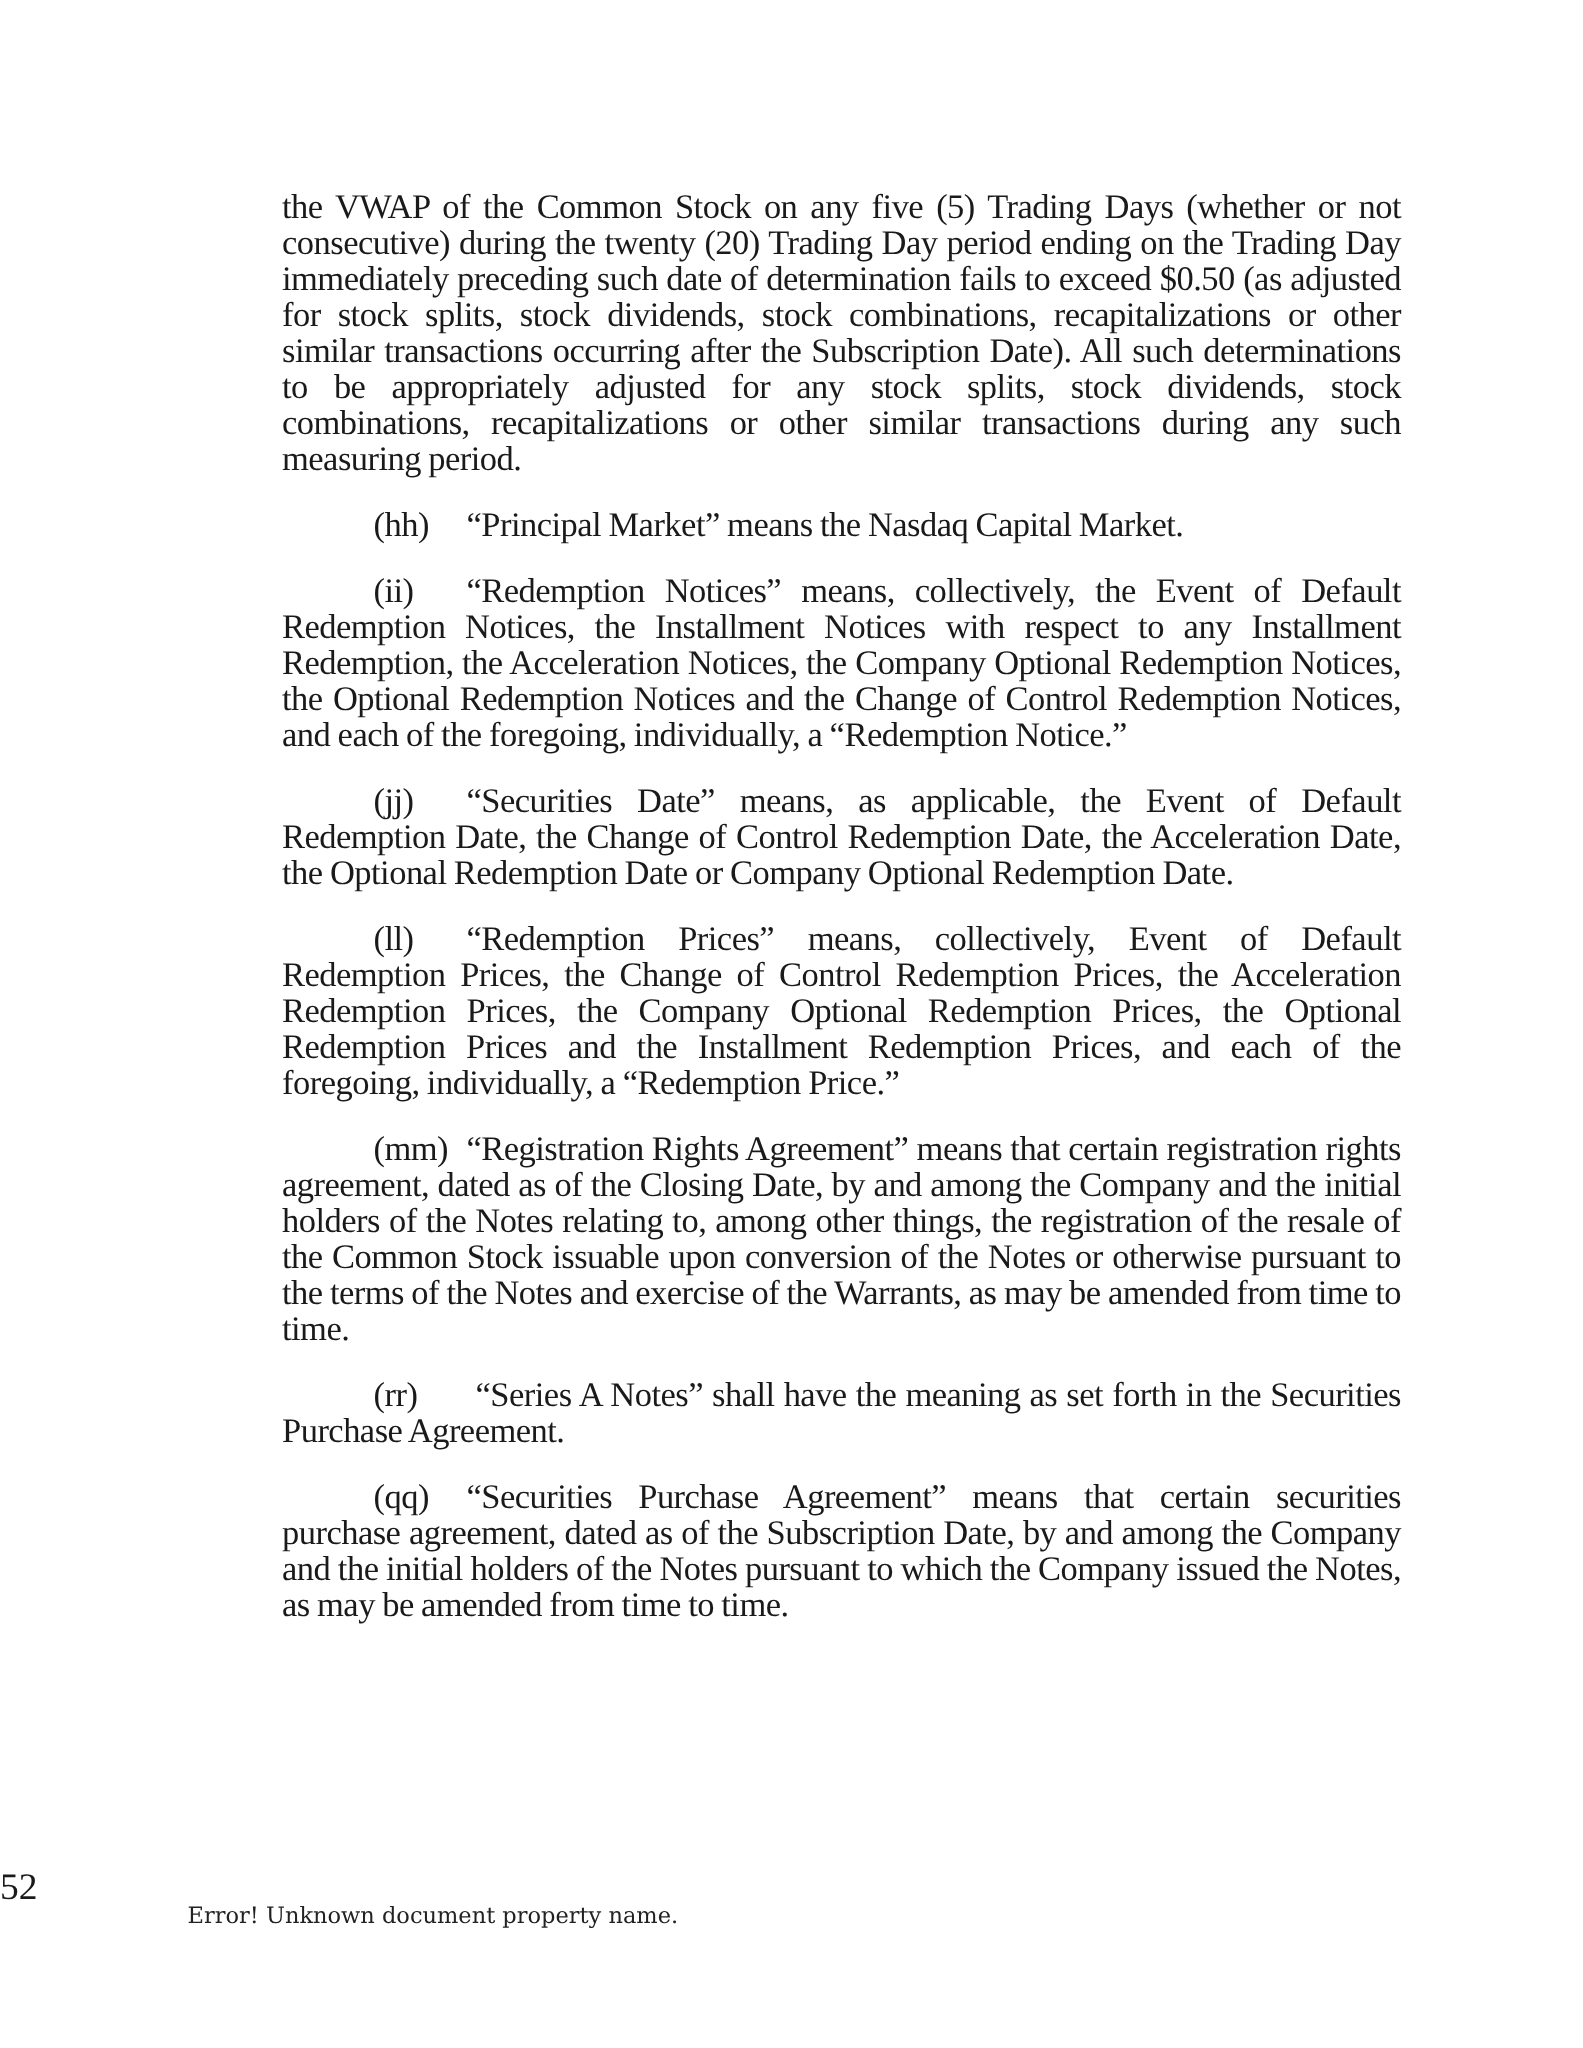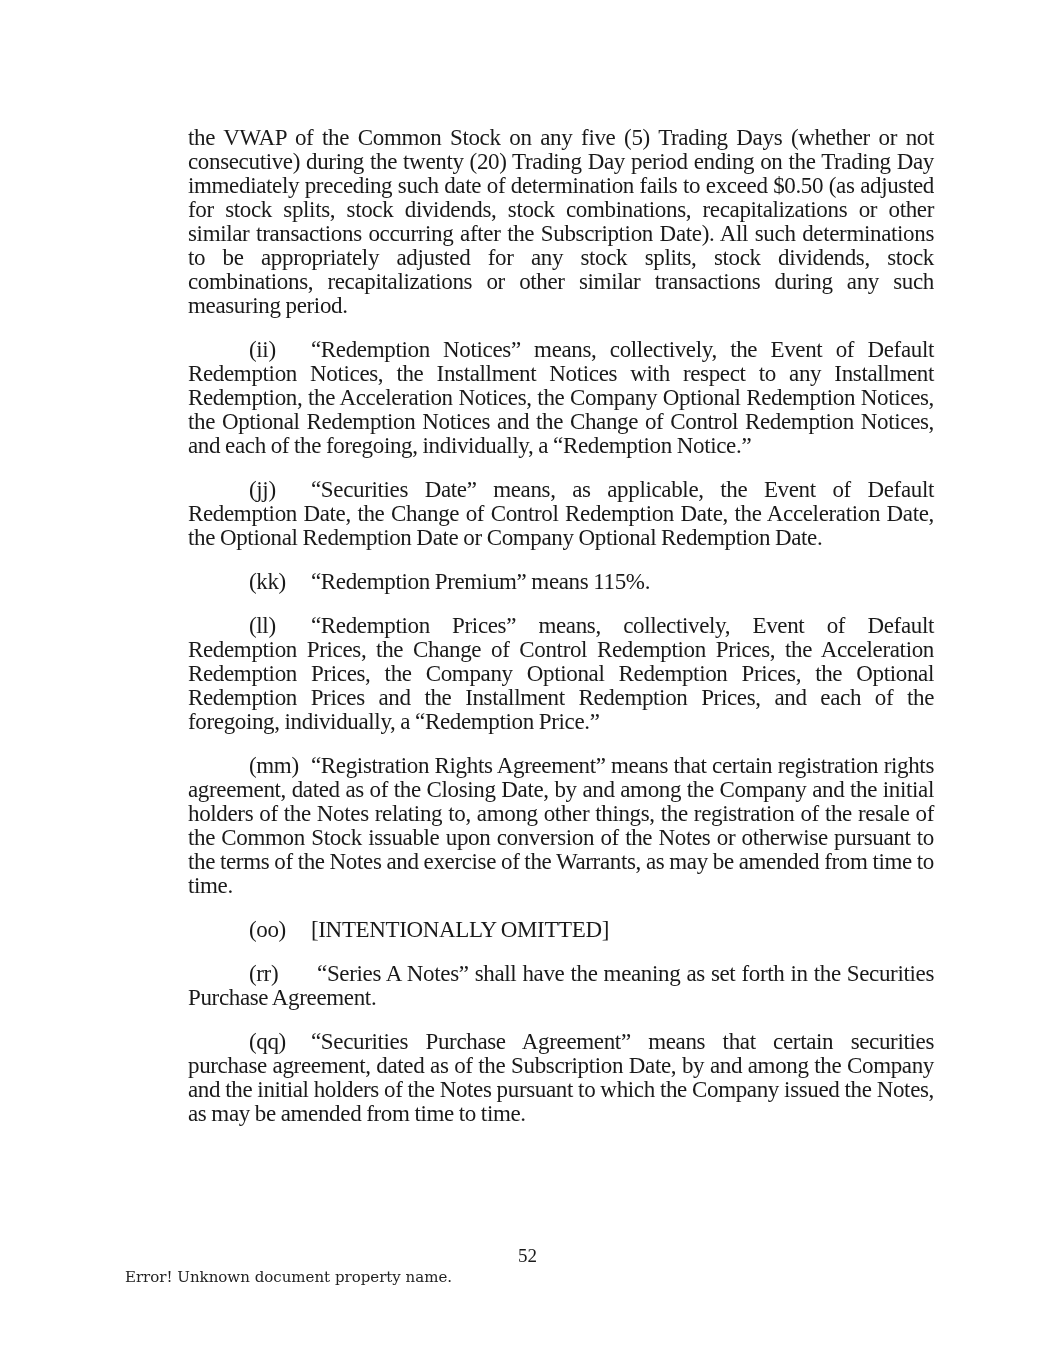--- a/index.html
+++ b/index.html
@@ -9,48 +9,47 @@
     position: absolute; left: 188px; top: 126px; width: 746px;
     font-family: "Liberation Serif", serif; font-size: 23px; line-height: 24px;
     color: #1a1a1a; letter-spacing: -0.35px; word-spacing: -0.5px;
   }
   .para { margin: 0 0 20px 0; text-align: justify; }
   .para.first { margin-bottom: 20px; }
   .indent { display: inline-block; width: 61px; }
   .label { display: inline-block; width: 62px; }
   .term { font-style: normal; }
   .page-number {
-    position: absolute; left: 0; width: 1055px; top: 1245px; text-align: center;
-    font-family: "Liberation Serif", serif; font-size: 19px; color: #1a1a1a;
+    position: absolute; left: 0; width: 1055px; top: 1245px; 
+    font-family: "Liberation Serif", serif; font-size: 25px; color: #1a1a1a;
   }
   .footer {
     position: absolute; left: 125px; top: 1268px;
     font-family: "DejaVu Serif", serif; font-size: 15px; color: #222;
   }
 </style>
 </head>
 <body>
 
 <div class="page">
   <div class="content">
     <p class="para first">the VWAP of the Common Stock on any five (5) Trading Days (whether or not consecutive) during the twenty (20) Trading Day period ending on the Trading Day immediately preceding such date of determination fails to exceed $0.50 (as adjusted for stock splits, stock dividends, stock combinations, recapitalizations or other similar transactions occurring after the Subscription Date).  All such determinations to be appropriately adjusted for any stock splits, stock dividends, stock combinations, recapitalizations or other similar transactions during any such measuring period.</p>
 
+    <p class="para"><span class="indent"></span><span class="label">(hh)</span><span class="term">“Principal Market”</span><span> means the Nasdaq Capital Market.</span></p>
 
     <p class="para"><span class="indent"></span><span class="label">(ii)</span><span class="term">“Redemption Notices”</span><span> means, collectively, the Event of Default Redemption Notices, the Installment Notices with respect to any Installment Redemption, the Acceleration Notices, the Company Optional Redemption Notices, the Optional Redemption Notices and the Change of Control Redemption Notices, and each of the foregoing, individually, a “Redemption Notice.”</span></p>
 
     <p class="para"><span class="indent"></span><span class="label">(jj)</span><span class="term">“Securities Date”</span><span> means, as applicable, the Event of Default Redemption Date, the Change of Control Redemption Date, the Acceleration Date, the Optional Redemption Date or Company Optional Redemption Date.</span></p>
 
-    <p class="para"><span class="indent"></span><span class="label">(kk)</span><span class="term">“Redemption Premium”</span><span> means 115%.</span></p>
 
     <p class="para"><span class="indent"></span><span class="label">(ll)</span><span class="term">“Redemption Prices”</span><span> means, collectively, Event of Default Redemption Prices, the Change of Control Redemption Prices, the Acceleration Redemption Prices, the Company Optional Redemption Prices, the Optional Redemption Prices and the Installment Redemption Prices, and each of the foregoing, individually, a “Redemption Price.”</span></p>
 
     <p class="para"><span class="indent"></span><span class="label">(mm)</span><span class="term">“Registration Rights Agreement”</span><span> means that certain registration rights agreement, dated as of the Closing Date, by and among the Company and the initial holders of the Notes relating to, among other things, the registration of the resale of the Common Stock issuable upon conversion of the Notes or otherwise pursuant to the terms of the Notes and exercise of the Warrants, as may be amended from time to time.</span></p>
 
 
-    <p class="para"><span class="indent"></span><span class="label">(oo)</span><span class="term"></span><span>[INTENTIONALLY OMITTED]</span></p>
 
 
     <p class="para"><span class="indent"></span><span class="label">(rr)</span><span class="term"> “Series A Notes”</span><span> shall have the meaning as set forth in the Securities Purchase Agreement.</span></p>
 
     <p class="para"><span class="indent"></span><span class="label">(qq)</span><span class="term">“Securities Purchase Agreement”</span><span> means that certain securities purchase agreement, dated as of the Subscription Date, by and among the Company and the initial holders of the Notes pursuant to which the Company issued the Notes, as may be amended from time to time.</span></p>
   </div>
 
   <div class="page-number">52</div>
   <div class="footer">Error! Unknown document property name.</div>
 </div>

